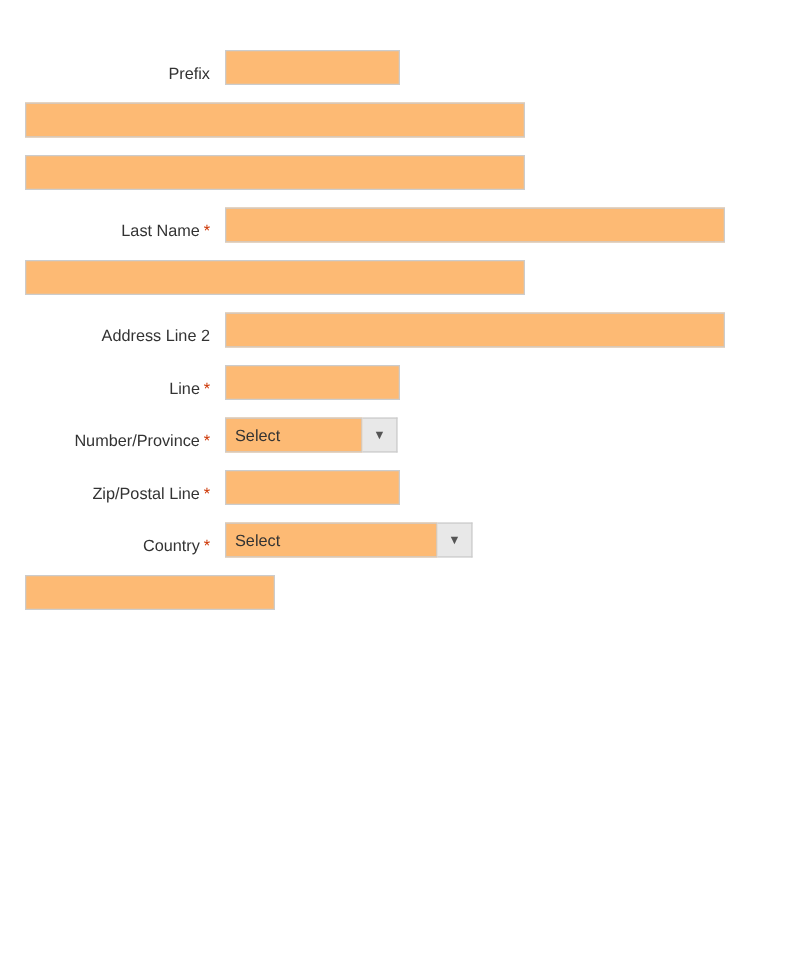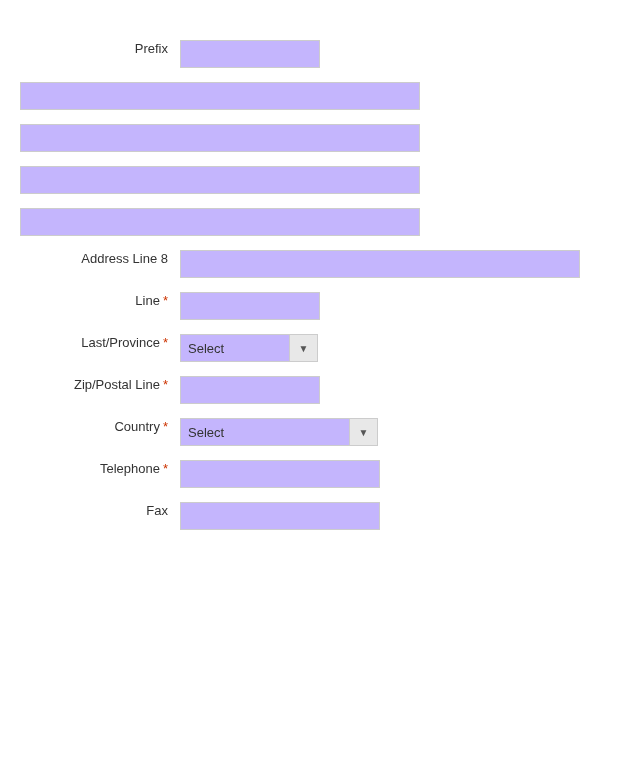--- a/index.html
+++ b/index.html
@@ -18,21 +18,21 @@
       padding: 20px 0;
     }
 
     .form-container {
       width: 100%;
       padding: 20px 40px 20px 20px;
     }
 
     .form-row {
       display: flex;
-      align-items: flex-start;
+      align-items: flex-end;
       margin-bottom: 14px;
     }
 
     .form-label {
       text-align: right;
       width: 160px;
       min-width: 160px;
       padding-right: 12px;
       font-size: 13px;
       color: #333;
@@ -40,21 +40,21 @@
     }
 
     .required-star {
       color: #cc3300;
       margin-left: 3px;
       font-size: 13px;
     }
 
     .form-input {
       border: 1px solid #ccc;
-      background: #c4b5fd;
+      background: #fdba74;
       padding: 5px 7px;
       font-size: 13px;
       color: #333;
       outline: none;
       height: 28px;
     }
 
     .input-short {
       width: 140px;
     }
@@ -106,42 +106,45 @@
 
   <div class="form-row">
     <input type="text" class="form-input input-long" value="" style="">
   </div>
 
   <div class="form-row">
     <input type="text" class="form-input input-long" value="" style="">
   </div>
 
   <div class="form-row">
+    <div class="form-label">
+      <span>Last Name</span><span class="required-star">*</span>
+    </div>
     <input type="text" class="form-input input-long" value="" style="">
   </div>
 
   <div class="form-row">
     <input type="text" class="form-input input-long" value="" style="">
   </div>
 
   <div class="form-row">
-    <div class="form-label">Address Line 8</div>
+    <div class="form-label">Address Line 2</div>
     <input type="text" class="form-input input-long" value="" style="">
   </div>
 
   <div class="form-row">
     <div class="form-label">
       <span>Line</span><span class="required-star">*</span>
     </div>
     <input type="text" class="form-input input-short" value="" style="">
   </div>
 
   <div class="form-row">
     <div class="form-label">
-      <span>Last/Province</span><span class="required-star">*</span>
+      <span>Number/Province</span><span class="required-star">*</span>
     </div>
     <div class="select-wrapper">
       <input type="text" class="form-input select-short" value="Select" style="">
       <div class="select-arrow-btn">
         <span>▼</span>
       </div>
     </div>
   </div>
 
   <div class="form-row">
@@ -157,25 +160,18 @@
     </div>
     <div class="select-wrapper">
       <input type="text" class="form-input select-long" value="Select" style="">
       <div class="select-arrow-btn">
         <span>▼</span>
       </div>
     </div>
   </div>
 
   <div class="form-row">
-    <div class="form-label">
-      <span>Telephone</span><span class="required-star">*</span>
-    </div>
     <input type="text" class="form-input input-medium" value="" style="">
   </div>
 
-  <div class="form-row">
-    <div class="form-label">Fax</div>
-    <input type="text" class="form-input input-medium" value="" style="">
-  </div>
 
 
 </div>
 
 </body></html>

